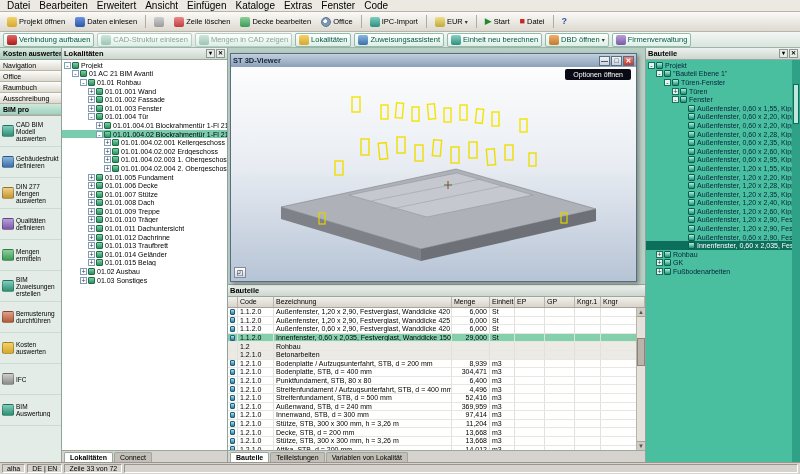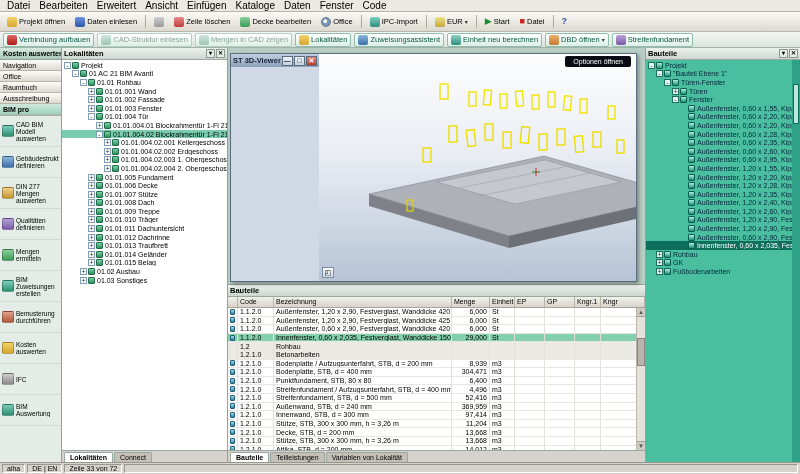--- a/index.html
+++ b/index.html
@@ -81,21 +81,21 @@
   .tree-icon.bt  { background:linear-gradient(#aef0e0,#1d8f78); border:1px solid #0c5e4c; }
   .tree-label { overflow:hidden; }
   .tab-bar { height:12px; background:#d6d3ce; border-top:1px solid #9aa89f; display:flex; align-items:flex-end; padding:0 2px; gap:1px; }
   .tab { font-size:7px; padding:1px 5px; border:1px solid #9aa89f; border-bottom:none; background:#c4c0b8; border-radius:2px 2px 0 0; cursor:default; }
   .tab.active { background:#fff; font-weight:bold; }
 
   
   .center { flex:1; position:relative; min-width:0; background:#b9cfc5; }
 
   
-  .viewer { position:absolute; top:5px; left:2px; width:407px; height:229px; border:1px solid #5a6c80; background:#cfd8e4; box-shadow:2px 2px 4px rgba(0,0,0,.35); z-index:5; display:flex; flex-direction:row; }
+  .viewer { position:absolute; top:5px; left:2px; width:407px; height:229px; border:1px solid #5a6c80; background:#cfd8e4; box-shadow:2px 2px 4px rgba(0,0,0,.35); z-index:5; display:flex; flex-direction:column; }
   .viewer-titlebar { height:13px; background:linear-gradient(#c2cfde,#8ba1ba); display:flex; align-items:center; padding:0 2px; font-size:7.5px; font-weight:bold; color:#15233a; }
   .viewer-titlebar .spacer { flex:1; }
   .win-btn { width:11px; height:10px; border:1px solid #5a6c80; background:linear-gradient(#f2f4f6,#c9d2dc); font-size:7px; line-height:8px; text-align:center; margin-left:1px; cursor:default; }
   .win-btn.close { background:linear-gradient(#e8837d,#c0392b); color:#fff; }
   .viewer-viewport { flex:1; position:relative; background:linear-gradient(#fdfdfd 0%, #e9edf3 45%, #b7c4d6 100%); overflow:hidden; }
   .options-btn { position:absolute; top:2px; right:5px; background:#0a0a14; color:#fff; font-size:7px; padding:2px 8px; border-radius:2px; cursor:default; }
   .corner-btn { position:absolute; left:3px; bottom:3px; width:12px; height:11px; border:1px solid #7d8da0; background:linear-gradient(#fff,#cfd8e4); font-size:7px; text-align:center; line-height:9px; cursor:default; }
 
   
   .parts-panel { position:absolute; top:236px; left:0; right:0; bottom:0; display:flex; flex-direction:column; background:#fff; border-top:1px solid #8fa39a; }
@@ -139,21 +139,21 @@
 
 <div id="app">
 
   <div class="menubar">
       <span class="menu-item">Datei</span>
       <span class="menu-item">Bearbeiten</span>
       <span class="menu-item">Erweitert</span>
       <span class="menu-item">Ansicht</span>
       <span class="menu-item">Einfügen</span>
       <span class="menu-item">Kataloge</span>
-      <span class="menu-item">Daten</span>
+      <span class="menu-item">Extras</span>
       <span class="menu-item">Fenster</span>
       <span class="menu-item">Code</span>
     </div>
 
   <div class="toolbar1">
       <span class="tb-btn">
         <span class="tb-icon" data-icon="folder-open-icon"></span>
         <span class="tb-label">Projekt öffnen</span>
       </span>
       <span class="tb-btn">
@@ -227,21 +227,21 @@
         <span class="tb-icon" data-icon="recalc-icon"></span>
         <span class="tb-label">Einheit neu berechnen</span>
       </span>
       <span class="tb-btn">
         <span class="tb-icon" data-icon="dbd-icon"></span>
         <span class="tb-label">DBD öffnen</span>
         <span class="dd-arrow">▾</span>
       </span>
       <span class="tb-btn">
         <span class="tb-icon" data-icon="company-icon"></span>
-        <span class="tb-label">Streifenfundament</span>
+        <span class="tb-label">Firmenverwaltung</span>
       </span>
     </div>
 
   <div class="main">
 
     <div class="sidebar">
       <div class="sidebar-title">Kosten auswerten</div>
       <div class="nav-list">
           <div class="nav-item">Navigation</div>
           <div class="nav-item">Office</div>

